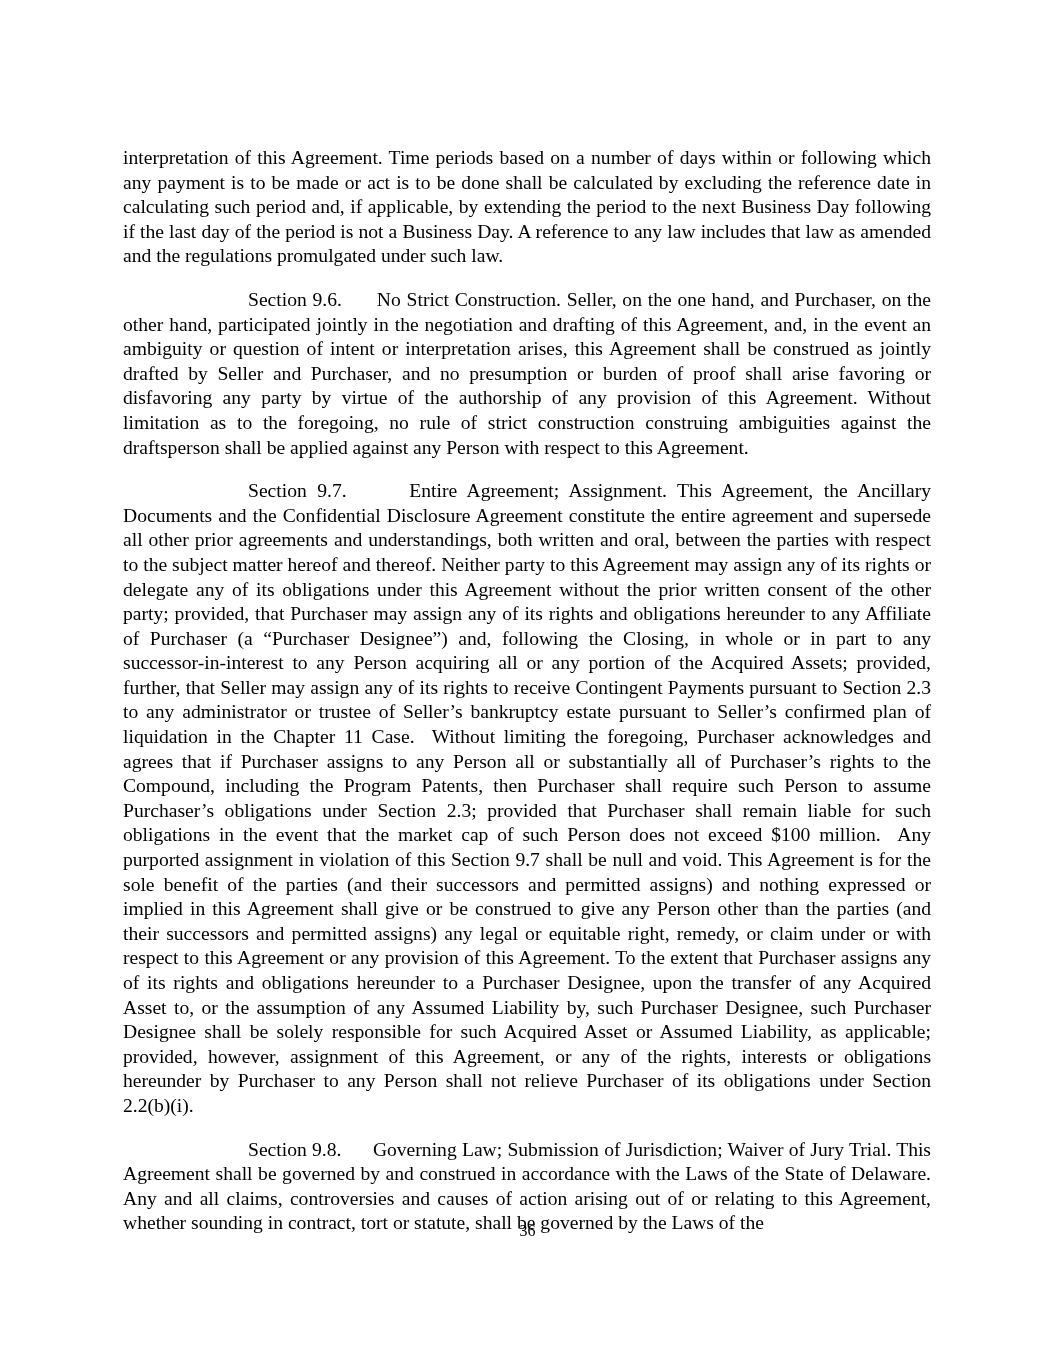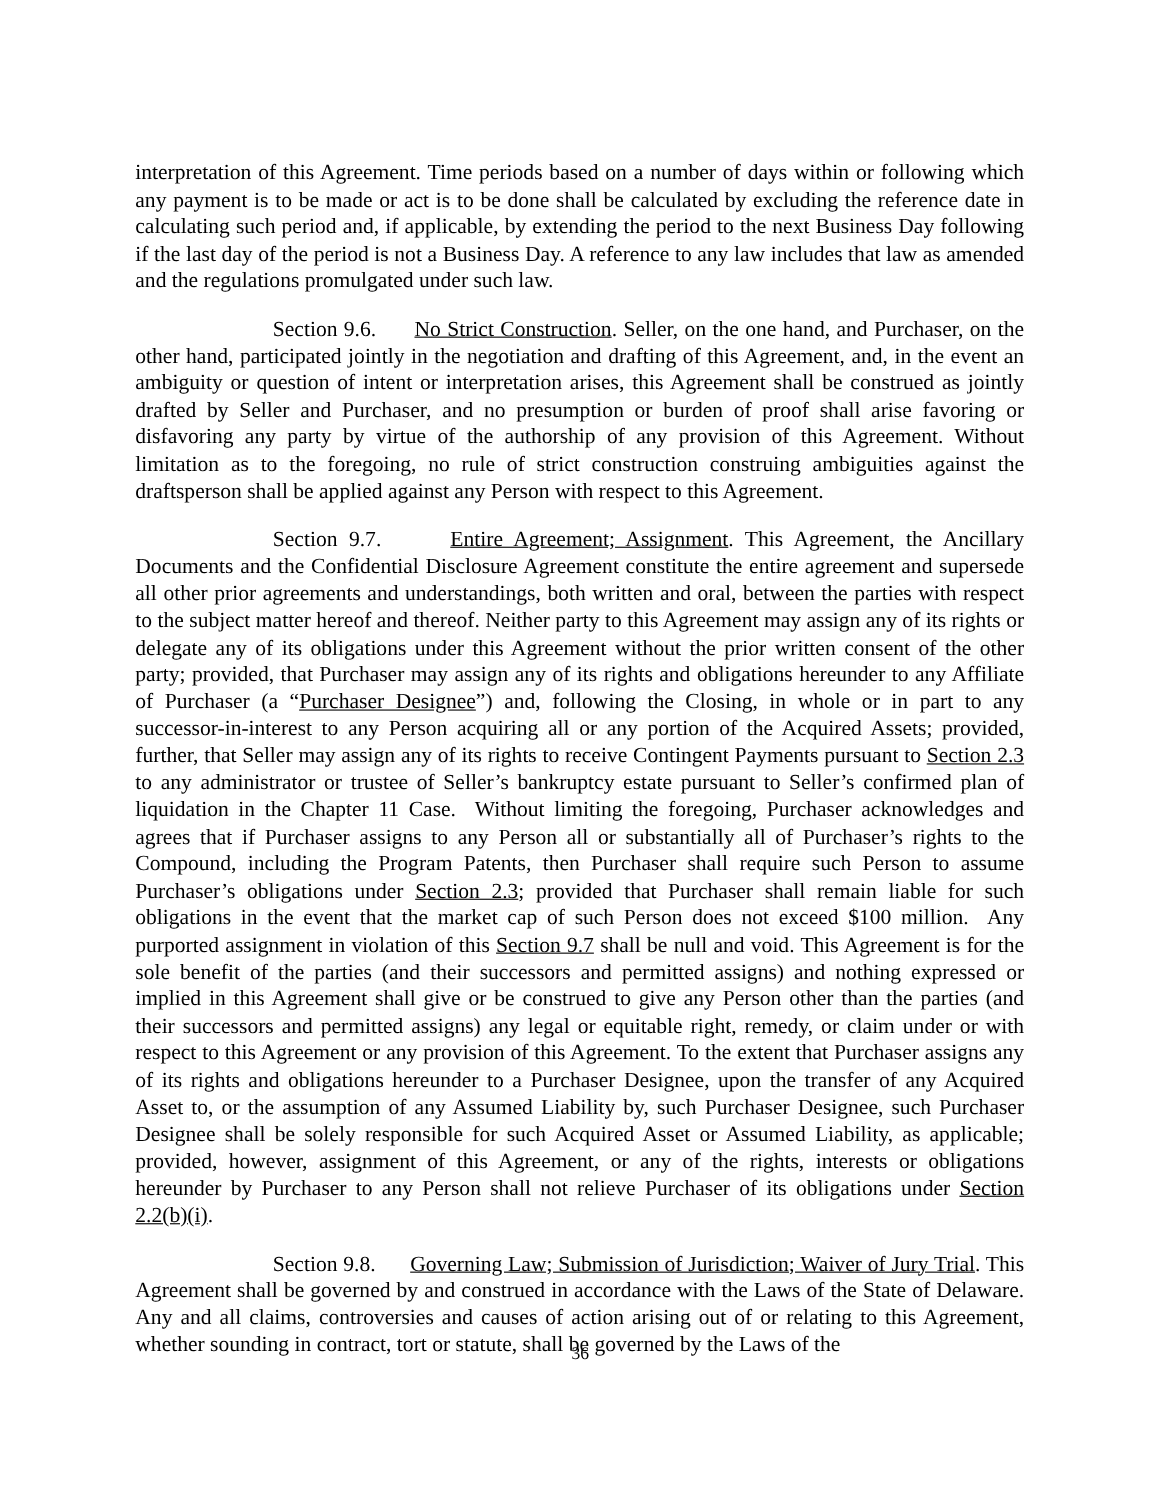--- a/index.html
+++ b/index.html
@@ -27,21 +27,20 @@
   }
   p.para {
     margin: 0 2px 19px 0;
     padding: 0;
   }
   p.para.indent {
     text-indent: 125px;
   }
   .run { }
   .run.underline {
-    text-decoration: underline;
   }
   .run.italic {
   }
   .page-number {
     position: absolute;
     top: 1222px;
     left: 0;
     width: 100%;
     text-align: center;
     font-size: 16px;

